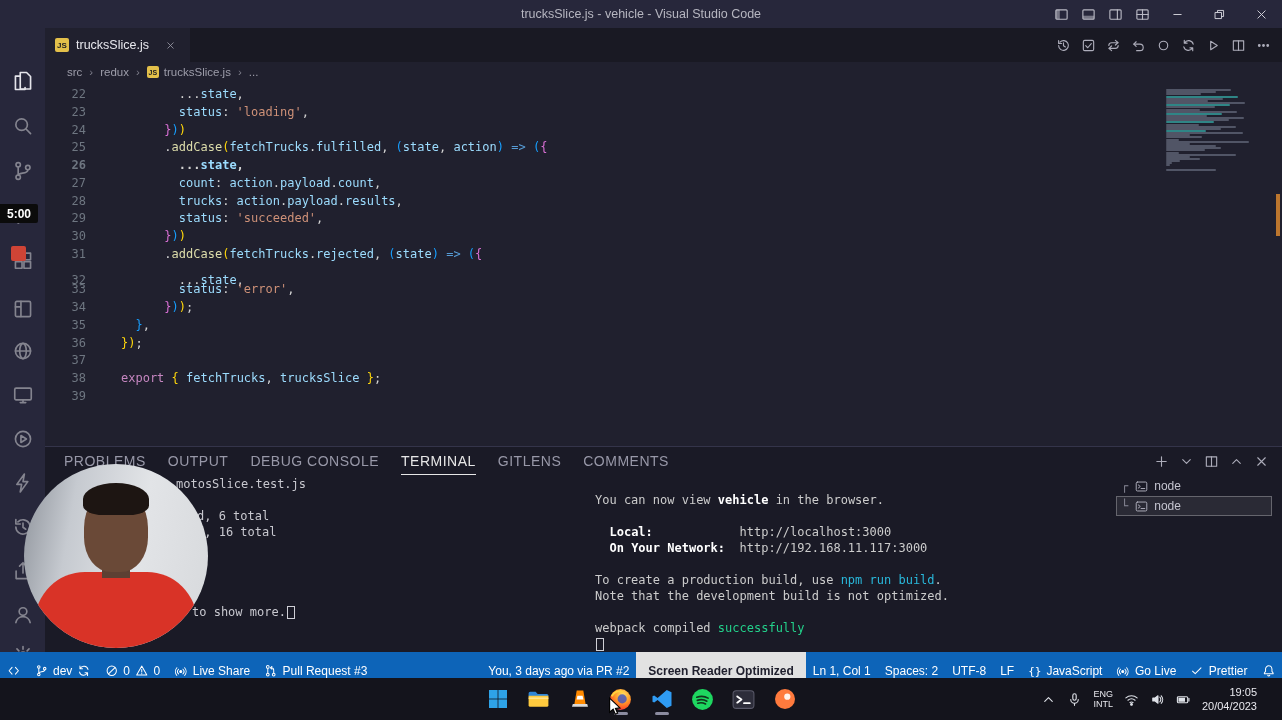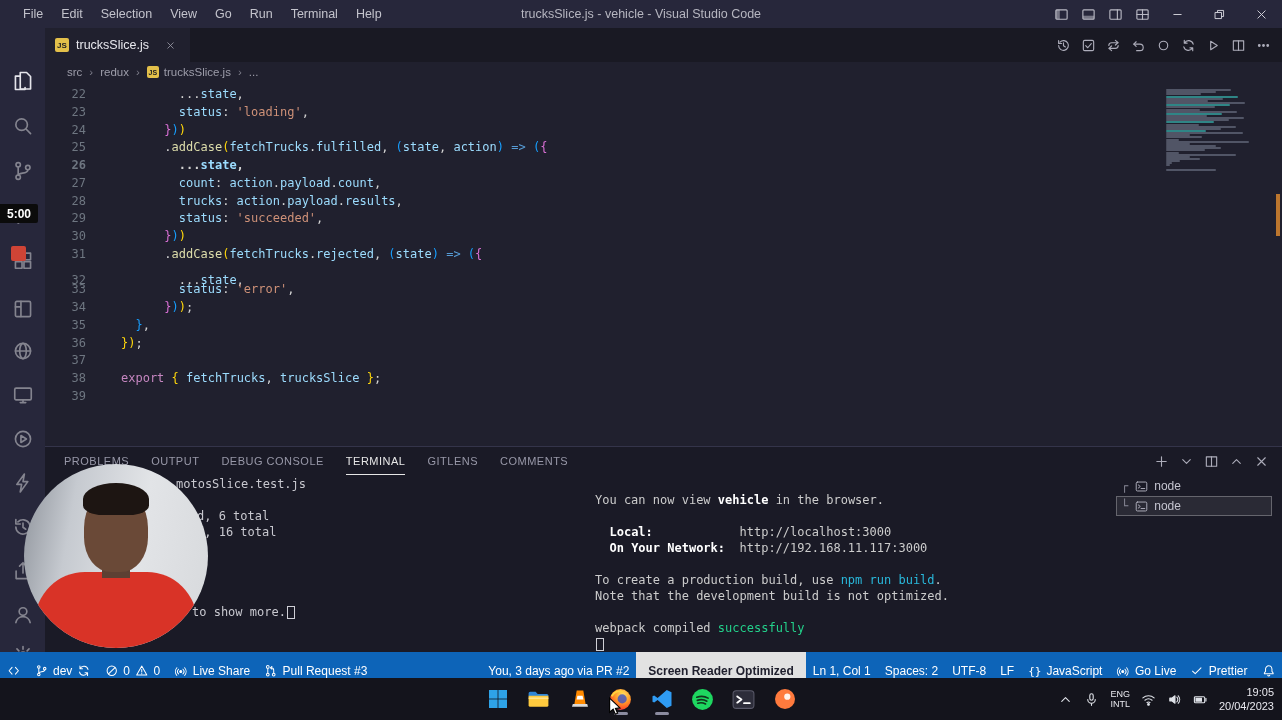--- a/index.html
+++ b/index.html
@@ -47,21 +47,21 @@
   .tk-d{color:#d4d4d4}.tk-v{color:#9cdcfe}.tk-s{color:#ce9178}.tk-f{color:#dcdcaa}
   .tk-k{color:#c586c0}.tk-a{color:#569cd6}.tk-g{color:#ffd70b}.tk-p{color:#da70d6}.tk-u{color:#179fff}
   .minimap{position:absolute;top:2px;right:24px;width:96px;height:356px}
   .mm-line{position:absolute;left:4px;height:2px;background:#97a0b4;opacity:.42;border-radius:1px}
   .mm-line.teal{background:#3ac9c1;opacity:.6}
   .ov-mark{position:absolute;right:2px;top:112px;width:4px;height:42px;background:#c57b2e;opacity:.95}
 
   
   .panel{position:absolute;top:446px;left:45px;right:0;height:206px;background:#1a1a26;border-top:1px solid #34344a}
   .panel-header{display:flex;align-items:center;height:28px;padding-left:19px}
-  .panel-tab{height:100%;display:flex;align-items:center;margin-right:22px;font-size:11px;letter-spacing:.5px;color:#9898a8;border-bottom:1px solid transparent}
+  .panel-tab{height:100%;display:flex;align-items:center;margin-right:22px;font-size:14px;letter-spacing:.5px;color:#9898a8;border-bottom:1px solid transparent}
   .panel-tab.active{color:#e7e7e7;border-bottom-color:#e7e7e7}
   .panel-actions{margin-left:auto;display:flex;align-items:center;padding-right:8px;color:#adadba}
   .term-frags{position:absolute;left:0;top:0}
   .tfrag{position:absolute;font-family:"DejaVu Sans Mono",monospace;font-size:12px;color:#c8c8cf;white-space:pre}
   .term-right{position:absolute;left:595px;top:492px;font-family:"DejaVu Sans Mono",monospace;font-size:12px;color:#cccccc}
   .tline{height:16px;line-height:16px;white-space:pre}
   .t-t{color:#cccccc}.t-B{color:#ffffff;font-weight:bold}.t-c{color:var(--c-cyan,#29b8db)}.t-G{color:var(--c-success_green,#23d18b)}
   .tcur{display:inline-block;width:8px;height:13px;border:1px solid #cfcfd6;vertical-align:middle;margin-left:1px}
   .proc-list{position:absolute;left:1116px;top:476px;width:156px;font-size:12px;color:#c4c4cf}
   .proc-row{display:flex;align-items:center;gap:5px;height:20px;padding:0 4px;border:1px solid transparent}
@@ -84,44 +84,34 @@
   .sbi svg{width:13.5px;height:13.5px}
   .sb-spacer{flex:1}
   .sb-sr{background:#e2e2e2;color:#20202e;font-weight:bold;padding:0 12px}
   .sb-braces{font-family:"DejaVu Sans Mono",monospace;font-size:11px}
 
   
   .taskbar{position:absolute;top:678px;left:0;right:0;height:42px;background:#14141c}
   .tb-apps{position:absolute;left:0;right:0;top:0;height:42px;display:flex;align-items:center;justify-content:center;gap:16px}
   .tb-app{position:relative;width:25px;height:32px;display:flex;align-items:center;justify-content:center}
   .tb-run{position:absolute;bottom:0;left:50%;transform:translateX(-50%);width:14px;height:3px;border-radius:2px;background:#8c8ca0}
-  .tray{position:absolute;right:8px;top:0;height:42px;display:flex;align-items:center;gap:11px;color:#dfe2e8}
+  .tray{position:absolute;right:25px;top:0;height:42px;display:flex;align-items:center;gap:11px;color:#dfe2e8}
   .tr-ic{display:inline-flex}
   .tr-ic svg{width:15px;height:15px}
   .tr-lang{font-size:9px;text-align:center;line-height:1.15;color:#e8e8ee}
   .tr-clock{font-size:11px;text-align:right;line-height:1.3;color:#e8e8ee}
 
   .mouse-cursor{position:absolute;left:608px;top:697px;z-index:60}
 </style>
 </head>
 <body>
 
 <div id="app">
 
   <div class="titlebar">
-    <div class="menus" id="menus">
-        <div class="menu-item">File</div>
-        <div class="menu-item">Edit</div>
-        <div class="menu-item">Selection</div>
-        <div class="menu-item">View</div>
-        <div class="menu-item">Go</div>
-        <div class="menu-item">Run</div>
-        <div class="menu-item">Terminal</div>
-        <div class="menu-item">Help</div>
-      </div>
     <div class="win-title">trucksSlice.js - vehicle - Visual Studio Code</div>
     <div class="win-controls">
       <span class="tb-ic">
           <svg viewBox="0 0 16 16" width="15" height="15" fill="none" stroke="currentColor" stroke-width="1.2" stroke-linecap="round" stroke-linejoin="round">
             <rect x="2" y="3" width="12" height="10" rx="1"></rect>
             <rect x="2" y="3" width="4.2" height="10" fill="currentColor" stroke="none" opacity=".55"></rect>
           </svg>
         </span>
       <span class="tb-ic">
           <svg viewBox="0 0 16 16" width="15" height="15" fill="none" stroke="currentColor" stroke-width="1.2" stroke-linecap="round" stroke-linejoin="round">

